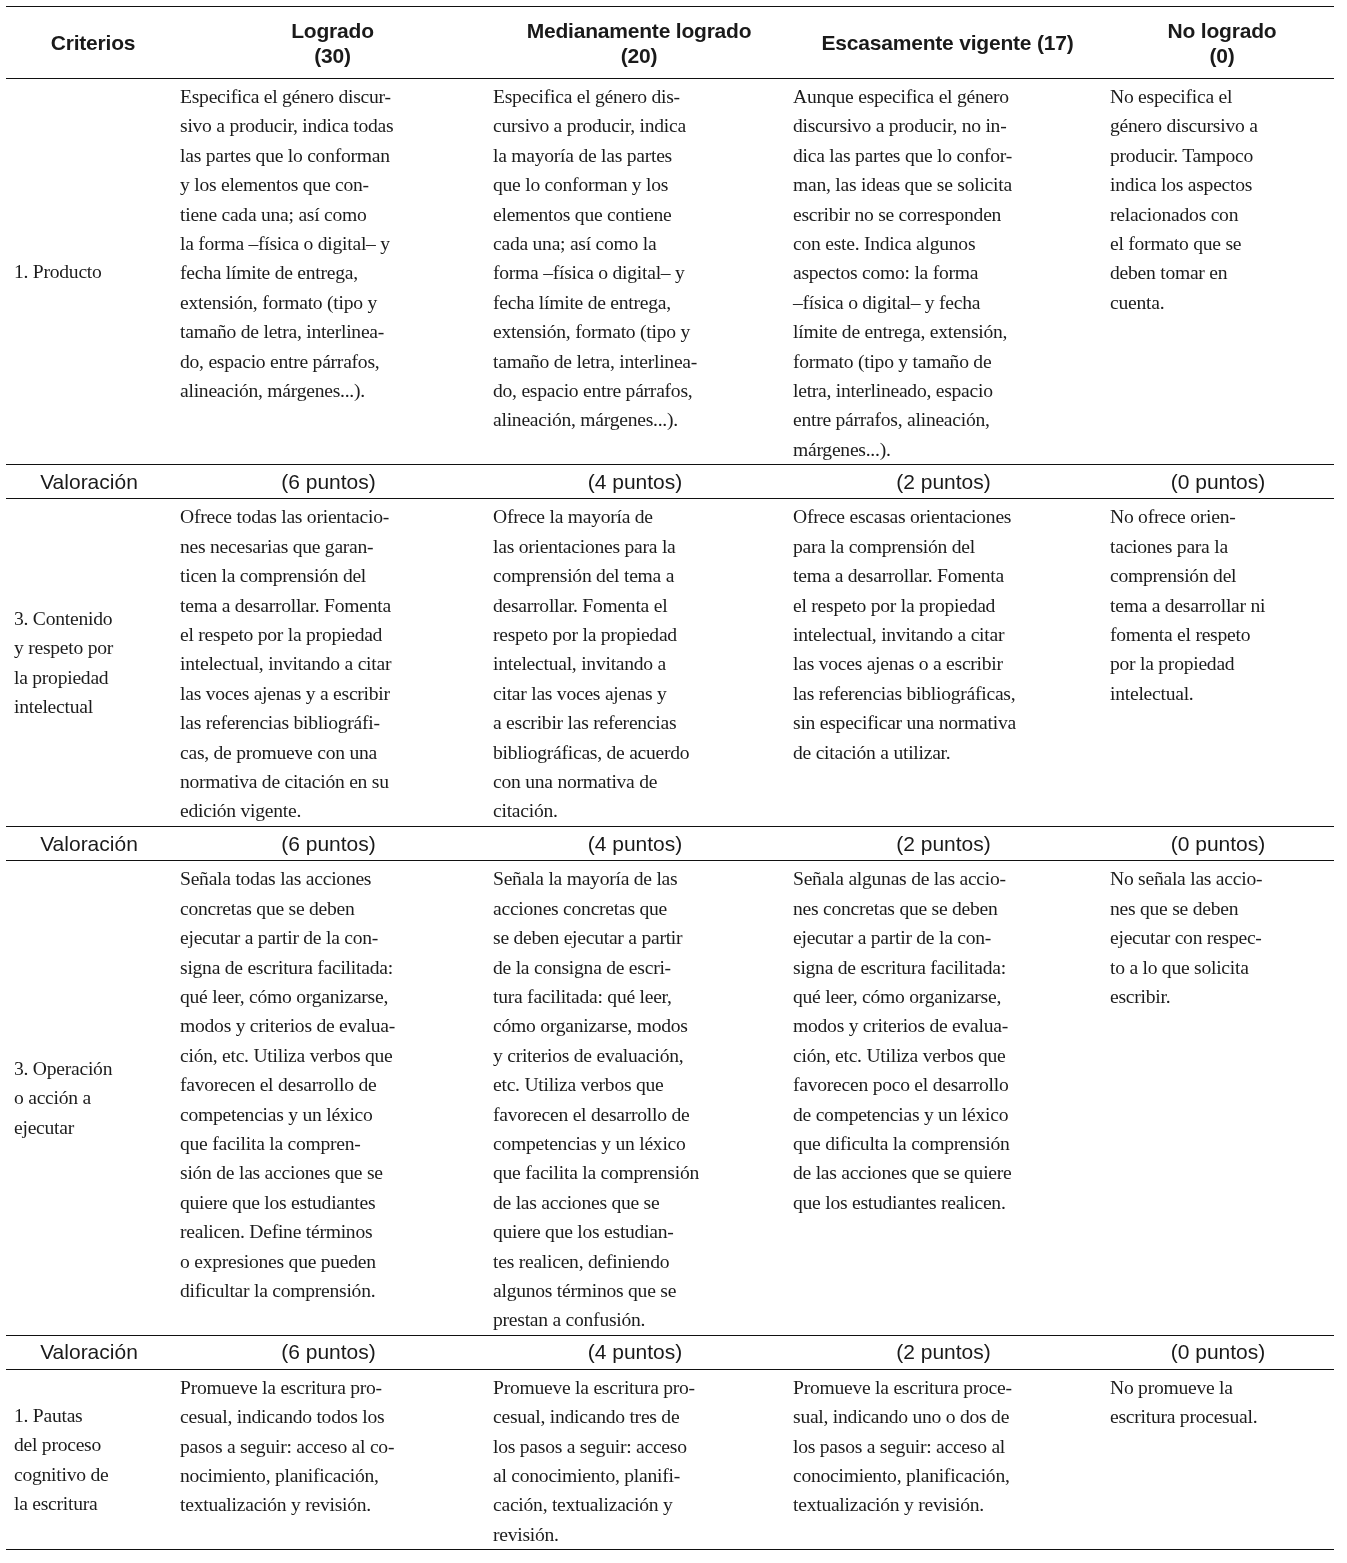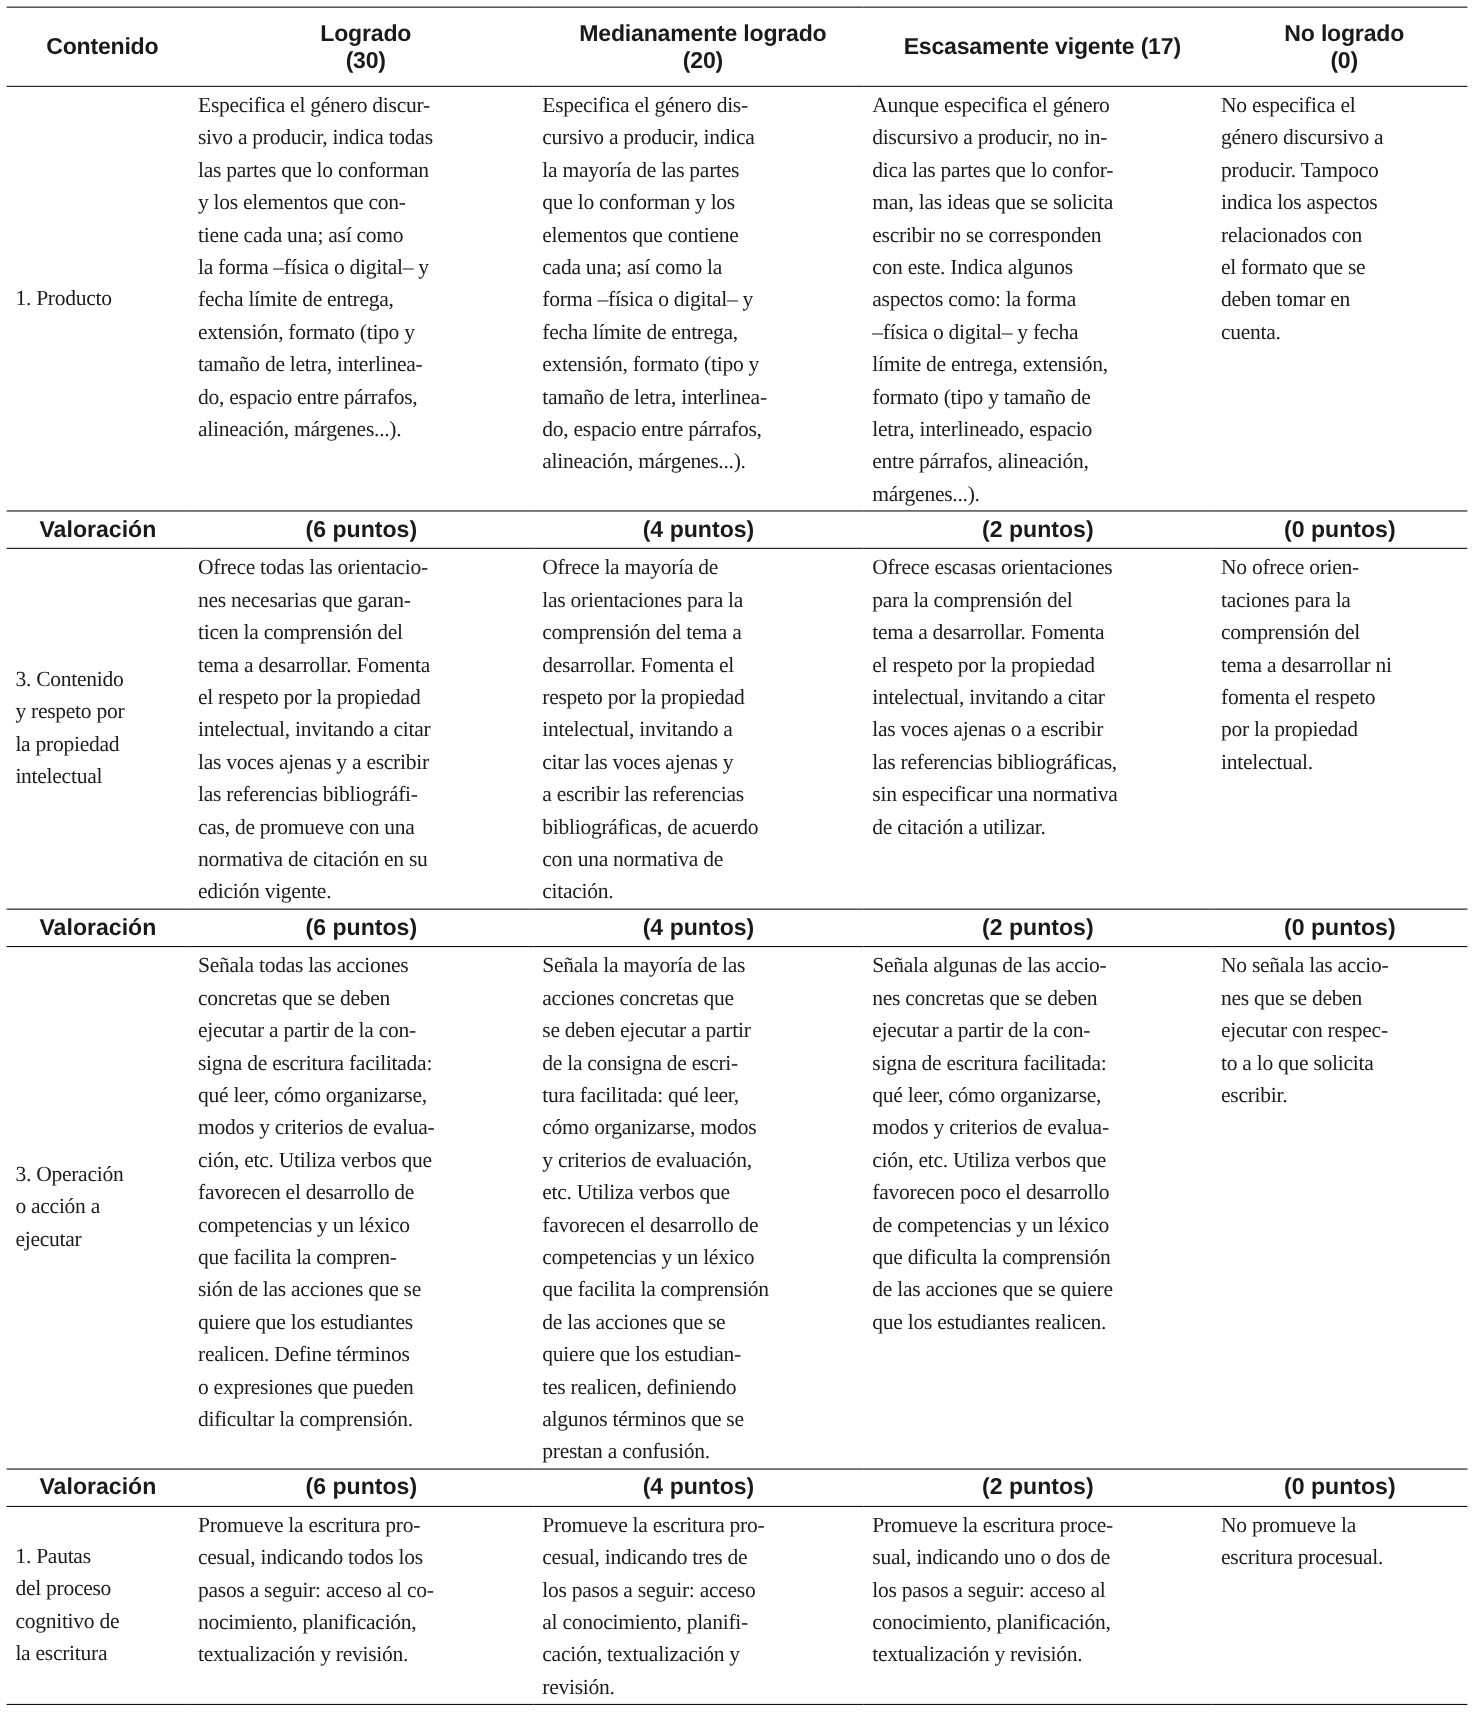--- a/index.html
+++ b/index.html
@@ -13,40 +13,40 @@
   thead tr { border-top:1.5px solid #111; border-bottom:1.5px solid #111; height:72px; }
   thead th { font-weight:bold; font-size:21px; line-height:25px; text-align:center;
              font-family:"Liberation Sans", sans-serif; letter-spacing:-0.2px; }
   thead th.crit { text-align:center; }
   tr.body-row td { font-size:19.6px; line-height:29.4px; letter-spacing:-0.25px;
                    font-family:Liberation Serif, serif; color:#1c1c1c; }
   tr.body-row td.desc { vertical-align:top; padding-top:3px; padding-bottom:0; }
   tr.body-row td.crit { vertical-align:middle; }
   tr.body-row { border-bottom:1.5px solid #111; }
   tr.val-row { height:34px; border-bottom:1.5px solid #111; }
-  tr.val-row td { font-weight:bold; font-size:21px; text-align:center;
+  tr.val-row td { font-weight:normal; font-size:21px; text-align:center;
                   font-family:"Liberation Sans", sans-serif; padding:0; }
   tr.val-row td.crit { text-align:center; }
   #r1 { height:386px; } #r2 { height:328px; } #r3 { height:473px; } #r4 { height:180px; }
   .pre { white-space:pre-line; }
 </style>
 </head>
 <body>
 
 <table class="rubric">
   <colgroup>
       <col class="c0">
       <col class="c1">
       <col class="c2">
       <col class="c3">
       <col class="c4">
     </colgroup>
   <thead>
     <tr>
-      <th class="crit">Contenido</th>
+      <th class="crit">Criterios</th>
       <th><span>Logrado</span><br><span>(30)</span></th>
       <th><span>Medianamente logrado</span><br><span>(20)</span></th>
       <th><span>Escasamente vigente</span> <span>(17)</span></th>
       <th><span>No logrado</span><br><span>(0)</span></th>
     </tr>
   </thead>
   <tbody>
 
     <tr id="r1" class="body-row">
       <td class="crit pre">1. Producto</td>

